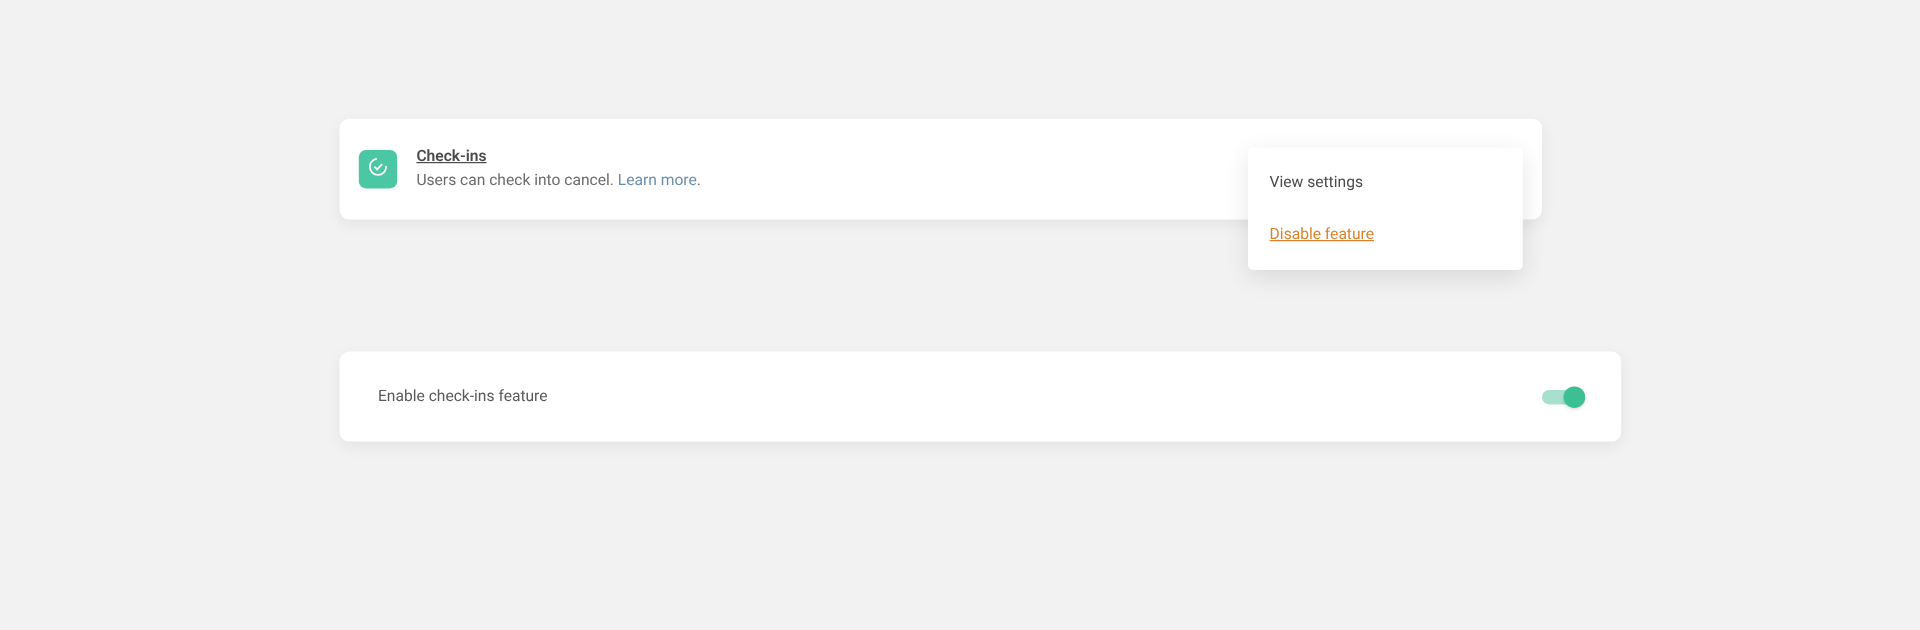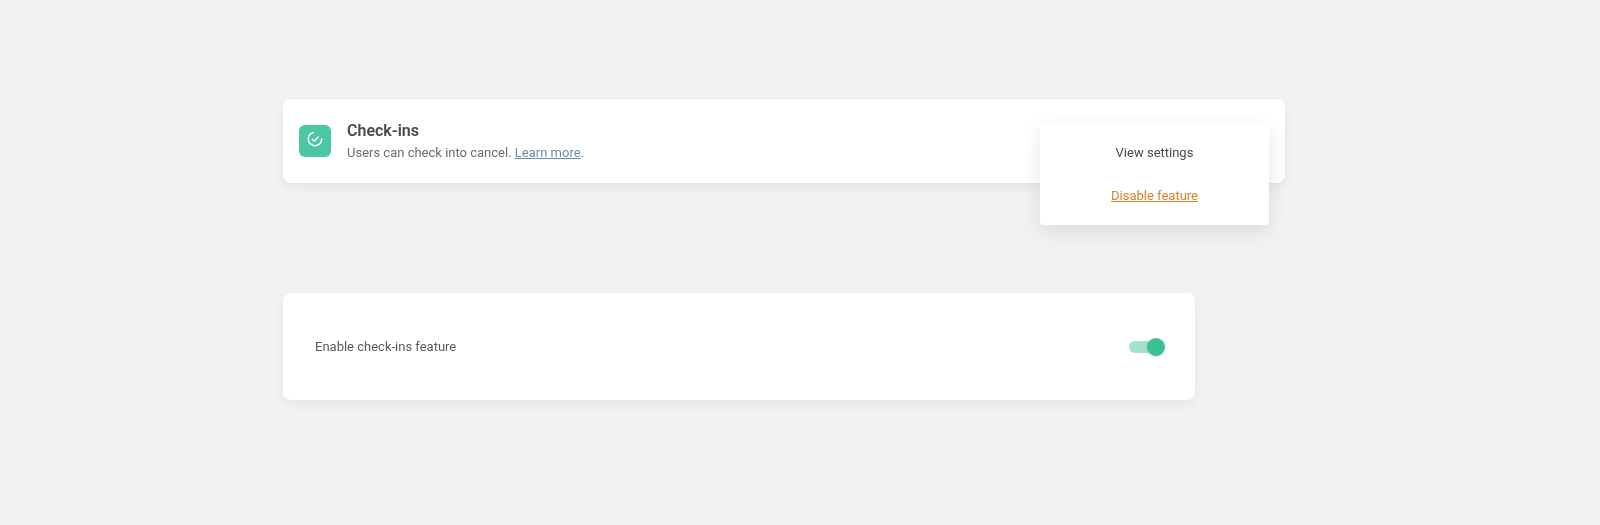--- a/index.html
+++ b/index.html
@@ -39,62 +39,61 @@
       justify-content: center;
       flex-shrink: 0;
     }
     .header-text {
       margin-left: 16px;
       display: flex;
       flex-direction: column;
       justify-content: center;
     }
     .header-title {
-      font-size: 16px;
+      font-size: 13px;
       font-weight: 600;
       color: #4a4a4a;
       line-height: 1.4;
+      text-decoration: underline;
     }
     .header-desc {
       font-size: 13px;
       color: #6b6b6b;
       line-height: 1.4;
       margin-top: 2px;
     }
     .learn-more {
       color: #6b8ea8;
       cursor: pointer;
-      text-decoration: underline;
     }
     .dropdown-menu {
       position: absolute;
       left: 1040px;
       top: 123px;
       width: 229px;
       background: #ffffff;
       border-radius: 4px;
       box-shadow: 0 6px 20px rgba(0,0,0,0.1);
       padding: 8px 0;
-      text-align: center;
     }
     .menu-item {
       padding: 14px 18px;
       font-size: 13px;
       cursor: pointer;
       color: #4a4a4a;
     }
     .menu-item.danger {
       color: #d9822b;
       text-decoration: underline;
     }
     .settings-card {
       left: 283px;
       top: 293px;
-      width: 912px;
-      padding: 32px 32px;
+      width: 1068px;
+      padding: 16px 32px;
     }
     .setting-row {
       display: flex;
       align-items: center;
       justify-content: space-between;
       padding: 14px 0;
     }
     .setting-label {
       font-size: 13px;
       color: #5a5a5a;

